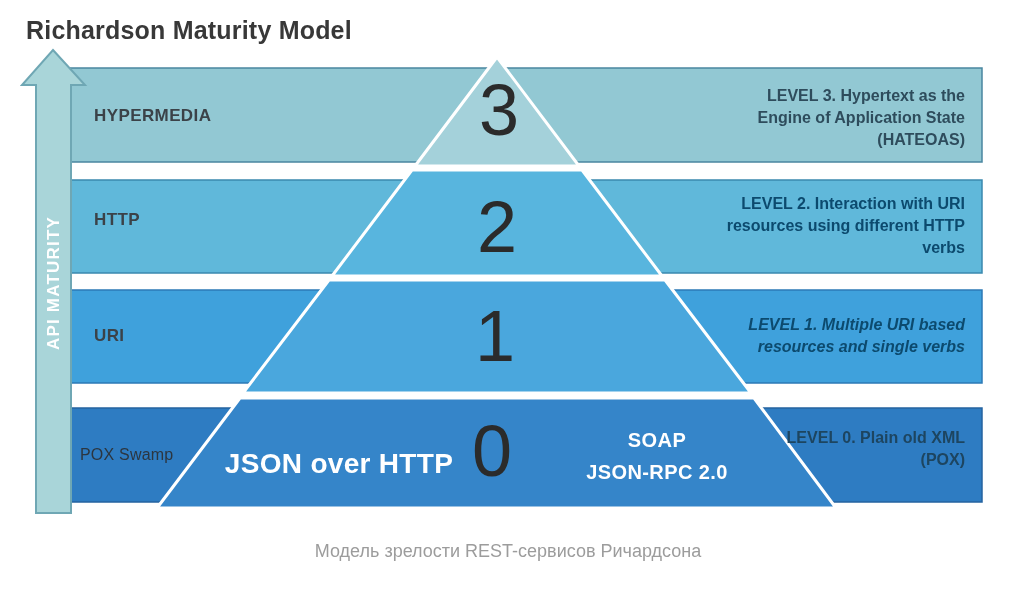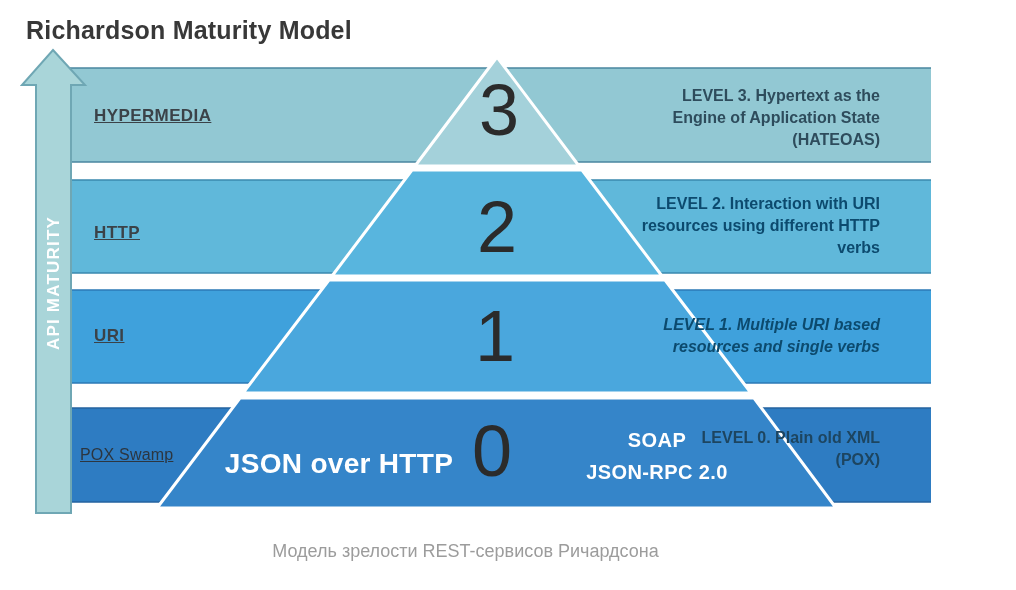--- a/index.html
+++ b/index.html
@@ -1,35 +1,35 @@
 <!DOCTYPE html>
 <html><head>
 <meta charset="utf-8">
 <style>
   html,body{margin:0;padding:0;background:#fff;}
   .stage{
     position:relative;
-    width:931px;height:590px;
+    width:1016px;height:590px;
     background:#ffffff;
     font-family:"Liberation Sans",sans-serif;
     overflow:hidden;
   }
   .figure-svg{position:absolute;left:0;top:0;}
   .txt{position:absolute;white-space:pre-line;}
   .title{
     left:26px;top:16px;
     font-size:25px;font-weight:bold;color:#383838;
     letter-spacing:.2px;
   }
   .left-label{
     left:94px;transform:translateY(-50%);
-    font-size:17px;font-weight:600;color:#3b4248;letter-spacing:.4px;text-decoration:underline;
+    font-size:17px;font-weight:600;color:#3b4248;letter-spacing:.4px;
   }
   .left-label.lv3{top:116px;}
-  .left-label.lv2{top:233px;}
+  .left-label.lv2{top:220px;}
   .left-label.lv1{top:336px;}
   .left-label.lv0{left:80px;top:455px;font-size:16px;font-weight:400;color:#2c3640;letter-spacing:.2px;}
   .big-num{
     transform:translate(-50%,-50%);
     font-size:72px;font-weight:500;color:#2b2b2b;line-height:1;
   }
   .num3{left:499px;top:110px;}
   .num2{left:497px;top:227px;}
   .num1{left:495px;top:336px;}
   .num0{left:492px;top:451px;}

